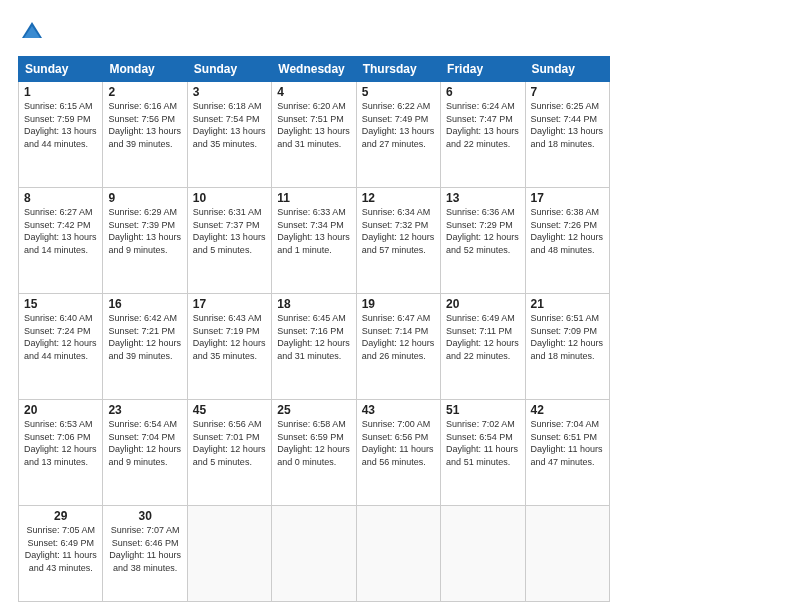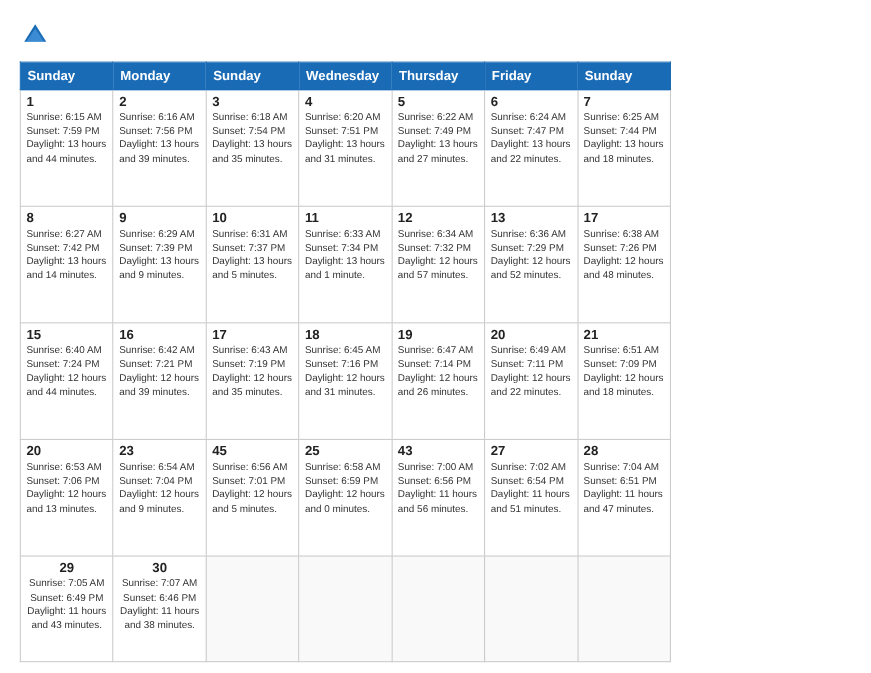--- a/index.html
+++ b/index.html
@@ -243,25 +243,25 @@
           </td>
           <td>
             <span class="day-num">25</span>
             <div class="day-detail">Sunrise: 6:58 AM<br>Sunset: 6:59 PM<br>Daylight: 12 hours and 0 minutes.</div>
           </td>
           <td>
             <span class="day-num">43</span>
             <div class="day-detail">Sunrise: 7:00 AM<br>Sunset: 6:56 PM<br>Daylight: 11 hours and 56 minutes.</div>
           </td>
           <td>
-            <span class="day-num">27</span>
+            <span class="day-num">51</span>
             <div class="day-detail">Sunrise: 7:02 AM<br>Sunset: 6:54 PM<br>Daylight: 11 hours and 51 minutes.</div>
           </td>
           <td>
-            <span class="day-num">28</span>
+            <span class="day-num">42</span>
             <div class="day-detail">Sunrise: 7:04 AM<br>Sunset: 6:51 PM<br>Daylight: 11 hours and 47 minutes.</div>
           </td>
         </tr>
         <tr>
           <td>
             <span class="day-num">29</span>
             <div class="day-detail">Sunrise: 7:05 AM<br>Sunset: 6:49 PM<br>Daylight: 11 hours and 43 minutes.</div>
           </td>
           <td>
             <span class="day-num">30</span>

